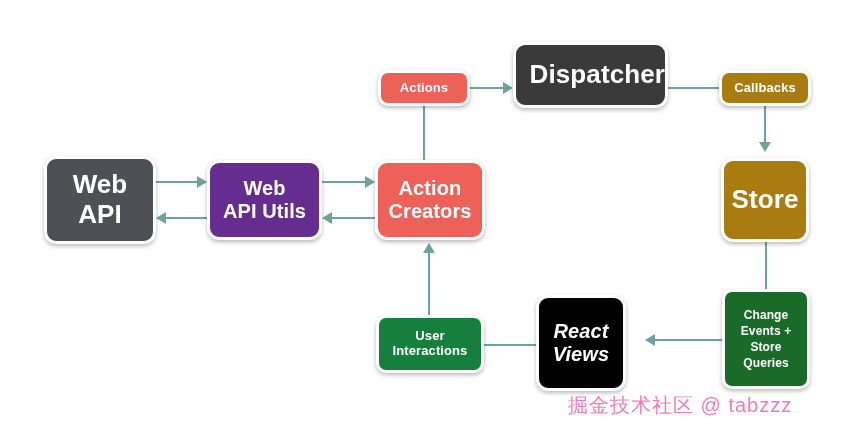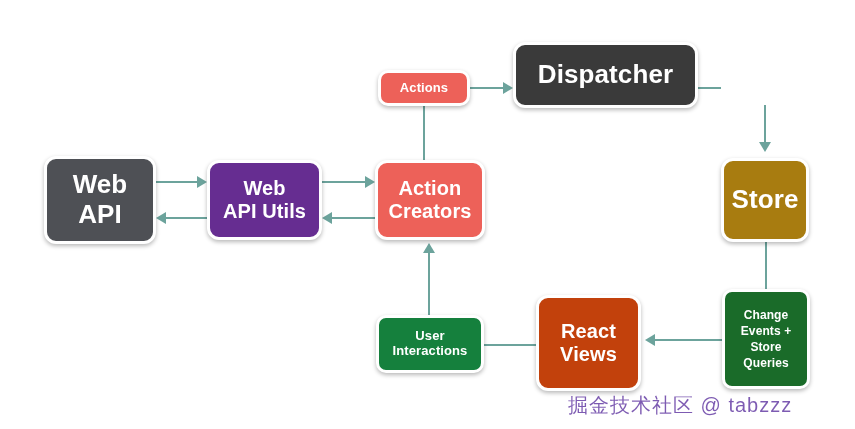--- a/index.html
+++ b/index.html
@@ -74,21 +74,21 @@
     border-right: 6px solid transparent;
     border-top: 10px solid #6ca39c;
   }
 
   
   #watermark {
     position: absolute;
     left: 568px;
     top: 392px;
     font-size: 20px;
-    color: #4c1d95;
+    color: #ec4899;
     opacity: 0.72;
     font-family: "Liberation Sans", sans-serif;
     letter-spacing: 1px;
     z-index: 20;
     white-space: nowrap;
     pointer-events: none;
   }
 </style>
 </head>
 <body>
@@ -139,37 +139,40 @@
 
   <div class="node small" style="left:378px; top:70px; width:92px; height:36px; background:#ed6159;">
     <span>Actions</span>
   </div>
 
   <div class="node medium" style="left:375px; top:160px; width:110px; height:80px; background:#ed6159;">
     <span>Action
 Creators</span>
   </div>
 
-  <div class="node large" style="left:513px; top:42px; width:185px; height:66px; background:#3a3a3a;">
+  <div class="node large" style="left:513px; top:42px; width:155px; height:66px; background:#3a3a3a;justify-content:flex-end;">
     <span>Dispatcher</span>
   </div>
 
+  <div class="node small" style="left:719px; top:70px; width:92px; height:36px; background:#a87c10;">
+    <span>Callbacks</span>
+  </div>
 
   <div class="node large" style="left:721px; top:158px; width:88px; height:84px; background:#a87c10;">
     <span>Store</span>
   </div>
 
   <div class="node tiny" style="left:722px; top:289px; width:88px; height:100px; background:#1a6b29; line-height:1.35;">
     <span>Change
 Events +
 Store
 Queries</span>
   </div>
 
-  <div class="node medium" style="left:536px; top:295px; width:105px; height:96px; background:#c2410c;">
+  <div class="node medium" style="left:536px; top:295px; width:90px; height:96px; background:#000000;font-style:italic;">
     <span>React
 Views</span>
   </div>
 
   <div class="node small" style="left:376px; top:315px; width:108px; height:58px; background:#15803d;">
     <span>User
 Interactions</span>
   </div>
 
   <div id="watermark">掘金技术社区 @ tabzzz</div>

